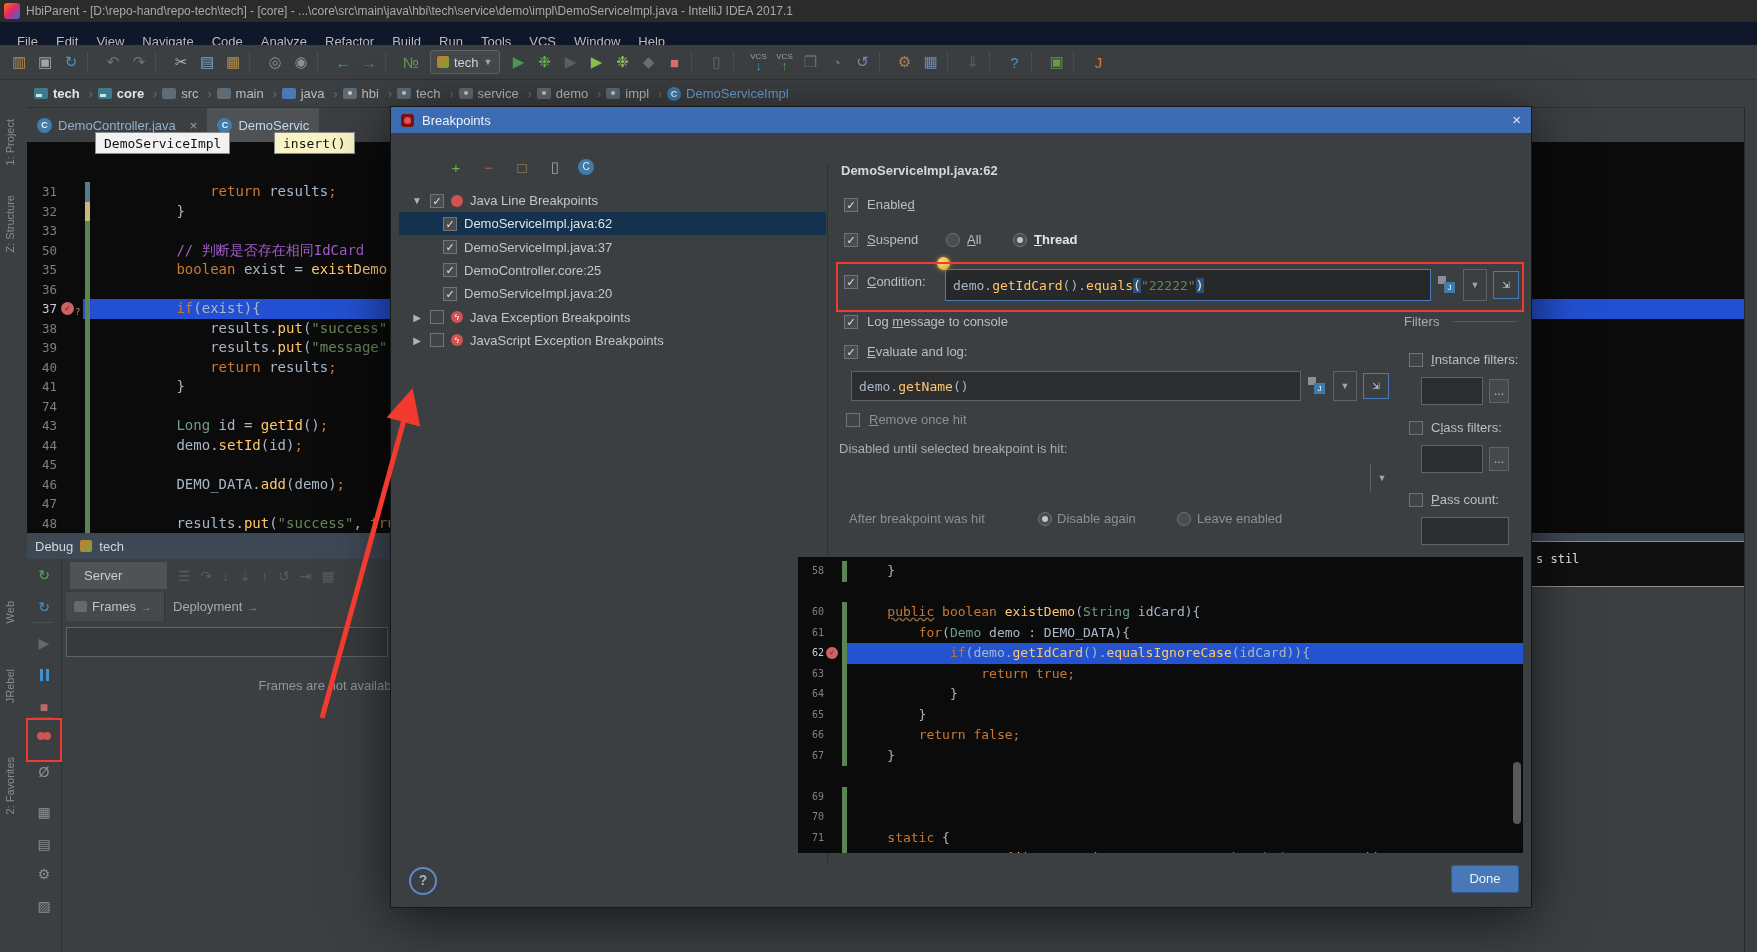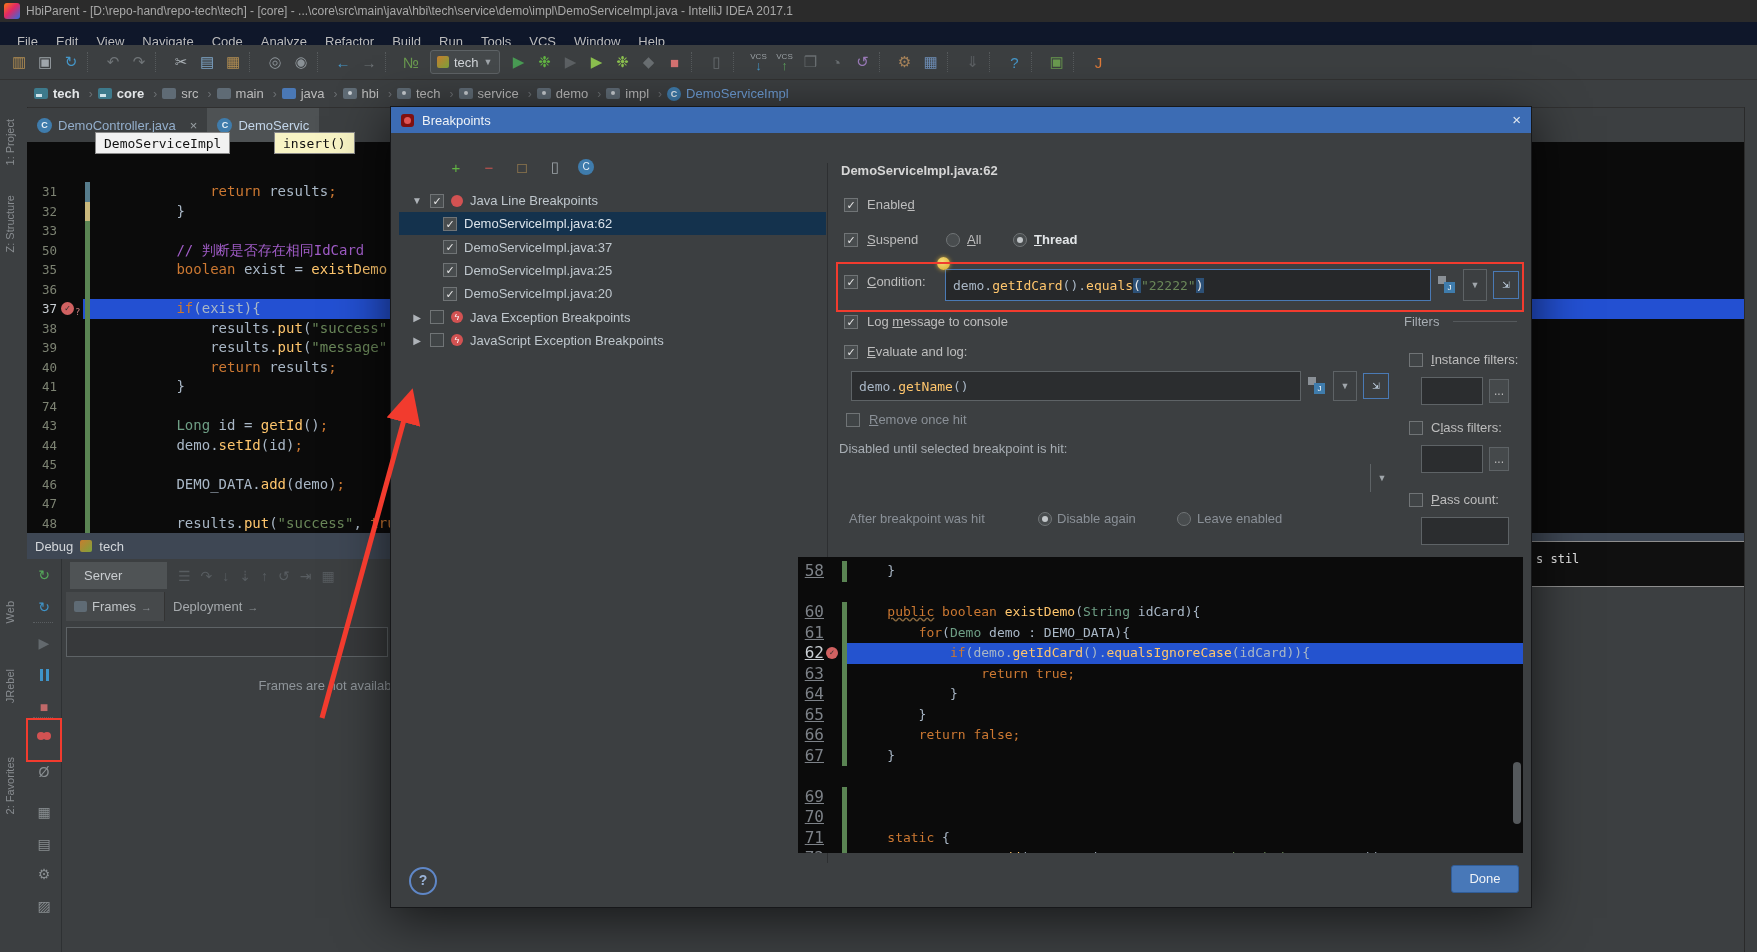--- a/index.html
+++ b/index.html
@@ -132,21 +132,21 @@
   .lang-ic .a{position:absolute;left:0;top:0;width:8px;height:8px;background:#8a9096;}
   .lang-ic .b{position:absolute;right:0;bottom:0;width:11px;height:11px;background:#3f7cac;color:#fff;font-size:8px;line-height:11px;text-align:center;}
   #bulb{position:absolute;width:13px;height:13px;border-radius:50%;background:radial-gradient(circle at 40% 35%,#f4de7a,#d8a62c);box-shadow:0 0 4px #c9a23a;}
   #filters-line{position:absolute;height:1px;background:#55595c;}
   .more-btn{position:absolute;width:20px;height:24px;background:#45494b;border:1px solid #5e6366;box-sizing:border-box;
             color:#bbb;text-align:center;line-height:22px;font-size:12px;}
 
   
   #preview{position:absolute;left:407px;top:450px;width:725px;height:296px;background:#0b0b0b;overflow:hidden;}
   .pv-row{position:absolute;left:0;width:100%;height:20.5px;line-height:20.5px;font-size:13px;}
-  .pv-num{position:absolute;left:0;width:26px;text-align:right;color:#7d8288;font-size:16px;text-decoration:underline;}
+  .pv-num{position:absolute;left:0;width:26px;text-align:right;color:#7d8288;font-size:10px;}
   .pv-mark{position:absolute;left:44px;width:5px;height:20.5px;background:#5a8453;}
   .pv-code{position:absolute;left:58px;white-space:pre;}
   .pv-row.exec .rowbg{position:absolute;left:44px;right:0;top:0;bottom:0;background:#2453cf;}
   .pv-bp{position:absolute;left:28px;top:4px;width:12px;height:12px;border-radius:50%;background:#d06161;color:#2b2b2b;font-size:8px;line-height:12px;text-align:center;}
   #pv-scroll{position:absolute;right:2px;top:205px;width:8px;height:62px;background:#55595c;border-radius:4px;}
 
   #dlg-help{position:absolute;left:18px;top:760px;width:24px;height:24px;border-radius:50%;border:2px solid #5f87c7;color:#9ab3d8;
             text-align:center;line-height:22px;font-weight:bold;font-size:14px;}
   #dlg-done{position:absolute;left:1060px;top:758px;width:68px;height:28px;background:#4878b8;border:1px solid #315d97;border-radius:3px;
             color:#eef2f7;text-align:center;line-height:26px;font-size:13px;box-sizing:border-box;}
@@ -495,21 +495,21 @@
         <div class="tree-row sel" style="top: 23.3px; padding-left: 44px; box-sizing: border-box;">
           <span class="cb">✓</span>
           <span>DemoServiceImpl.java:62</span>
         </div>
         <div class="tree-row" style="top: 46.6px; padding-left: 44px; box-sizing: border-box;">
           <span class="cb">✓</span>
           <span>DemoServiceImpl.java:37</span>
         </div>
         <div class="tree-row" style="top: 69.9px; padding-left: 44px; box-sizing: border-box;">
           <span class="cb">✓</span>
-          <span>DemoServiceImpl.java:25</span>
+          <span>DemoController.core:25</span>
         </div>
         <div class="tree-row" style="top: 93.2px; padding-left: 44px; box-sizing: border-box;">
           <span class="cb">✓</span>
           <span>DemoServiceImpl.java:20</span>
         </div>
         <div class="tree-row" style="top: 116.5px; padding-left: 12px; box-sizing: border-box;">
           <span class="tw">▶</span>
           <span class="cb off">✓</span>
           <span class="ticon">ϟ</span>
           <span>Java Exception Breakpoints</span>

